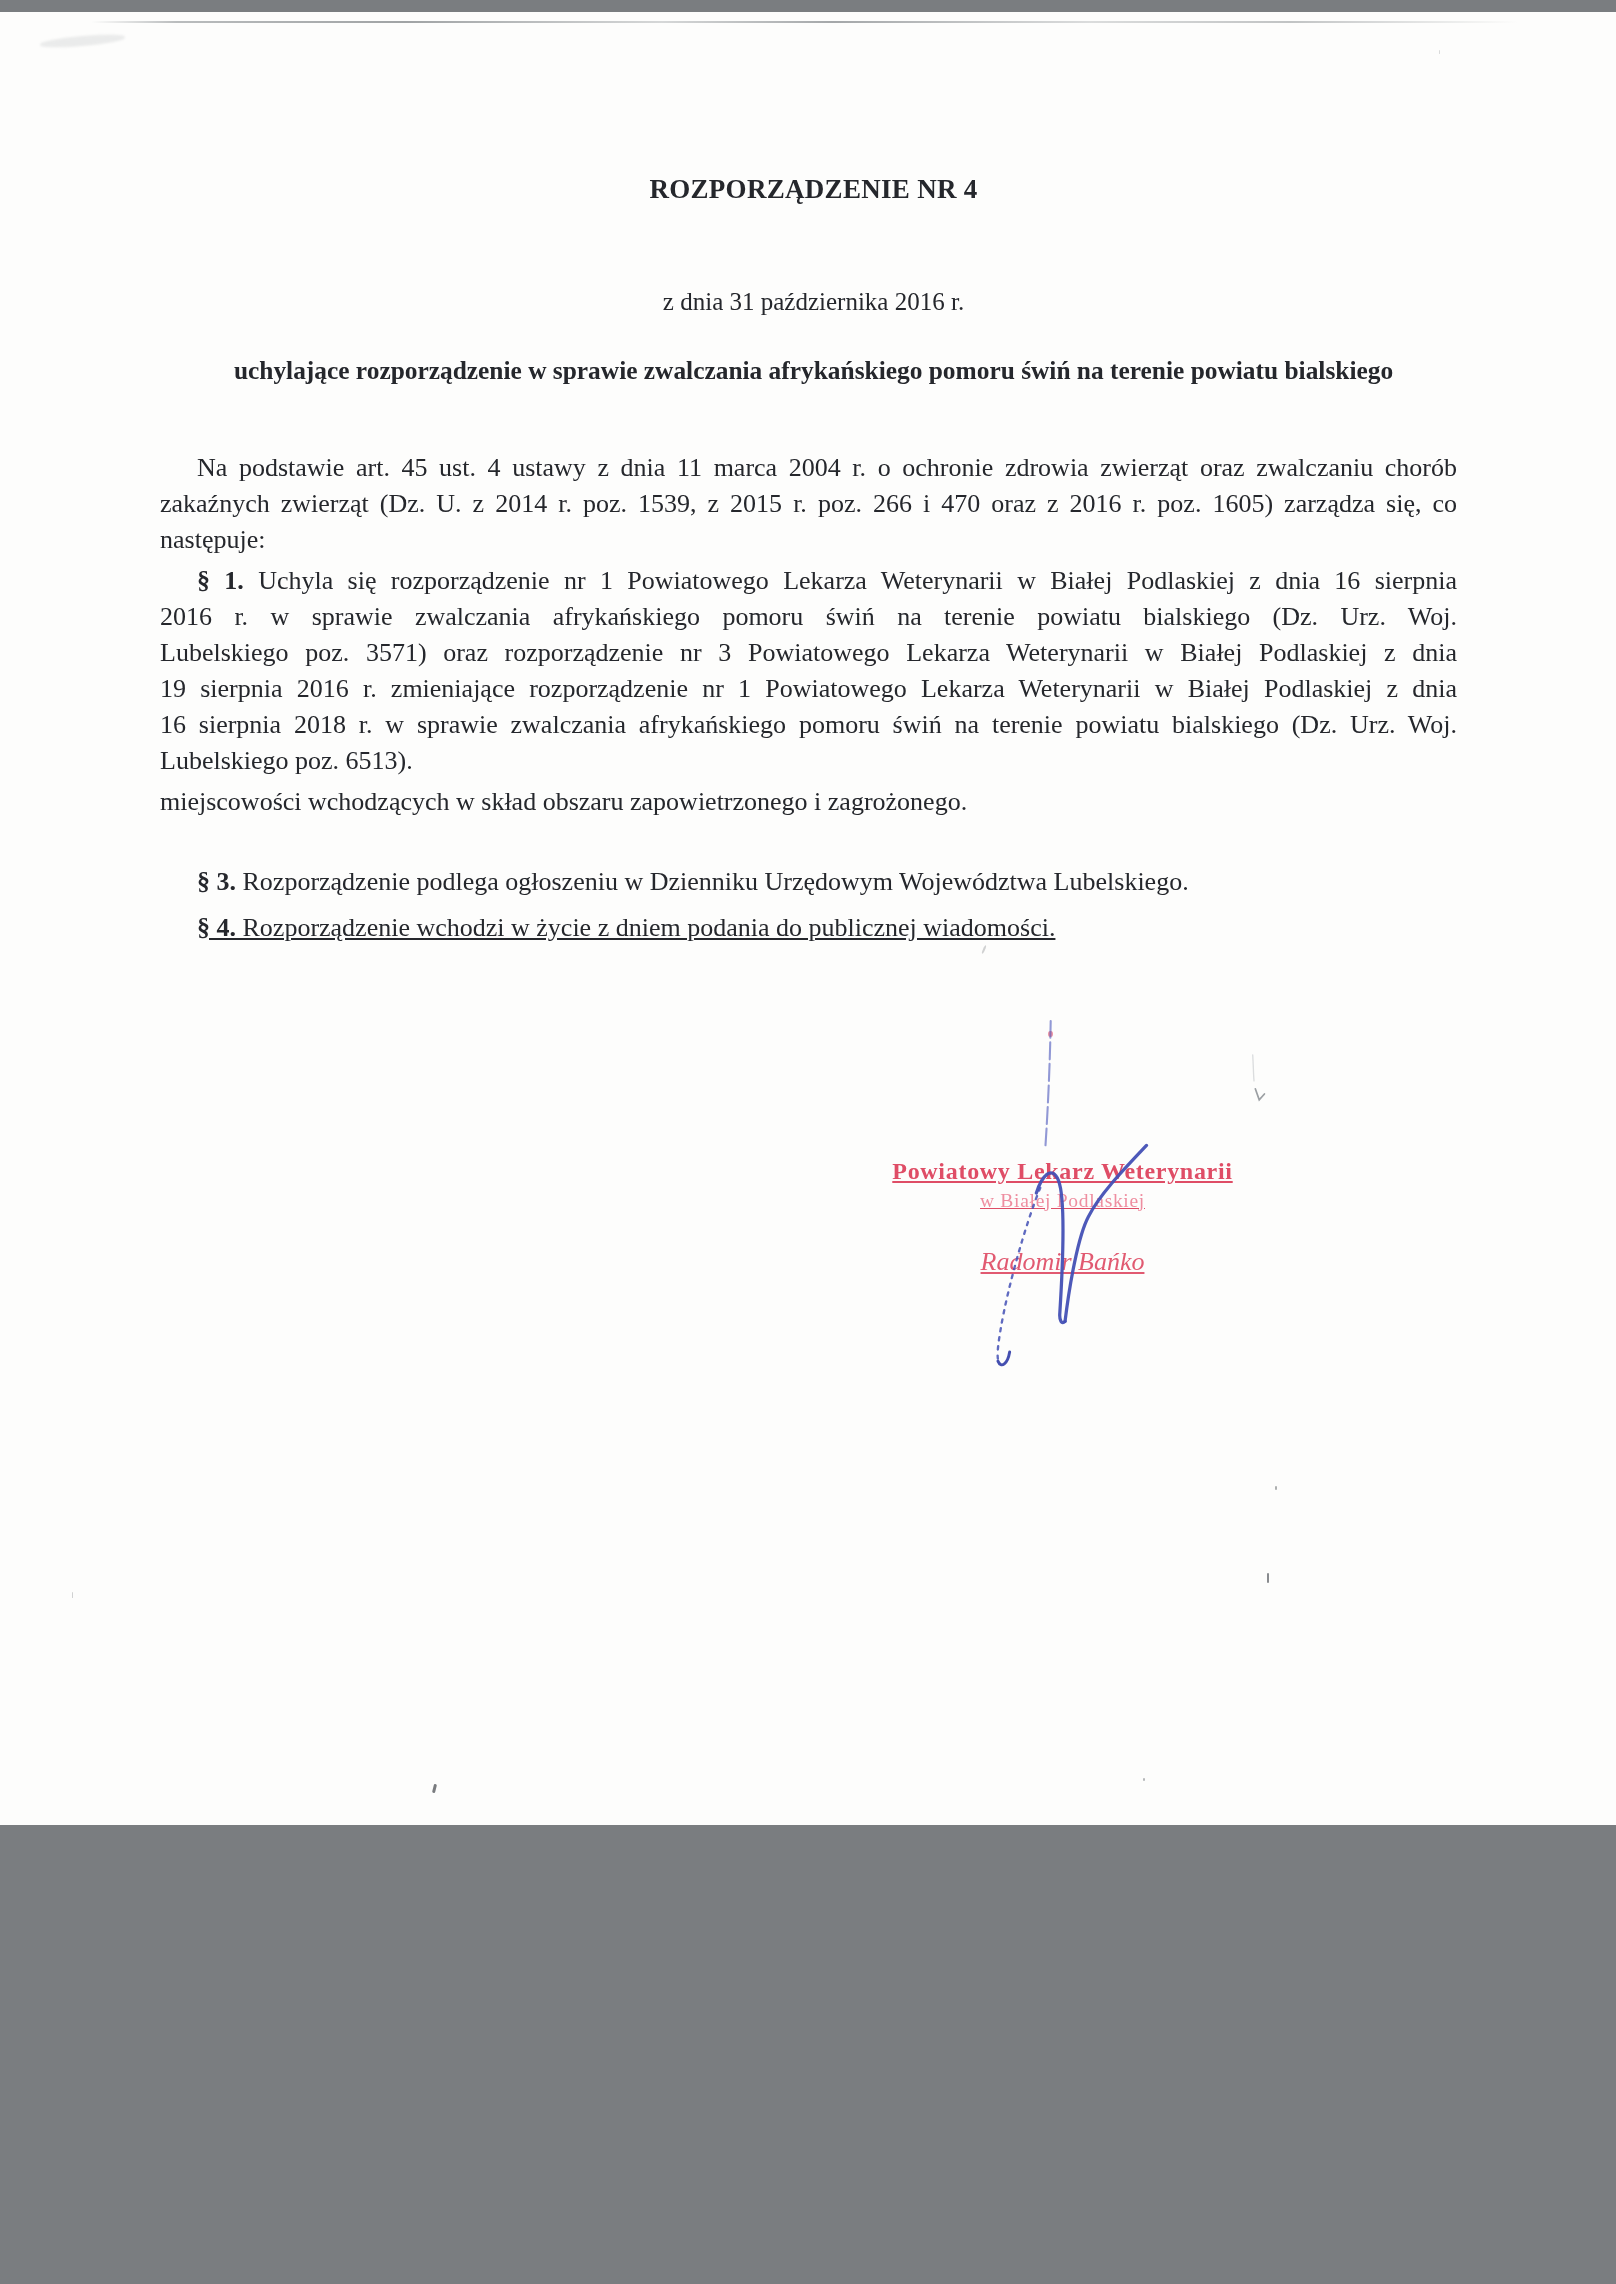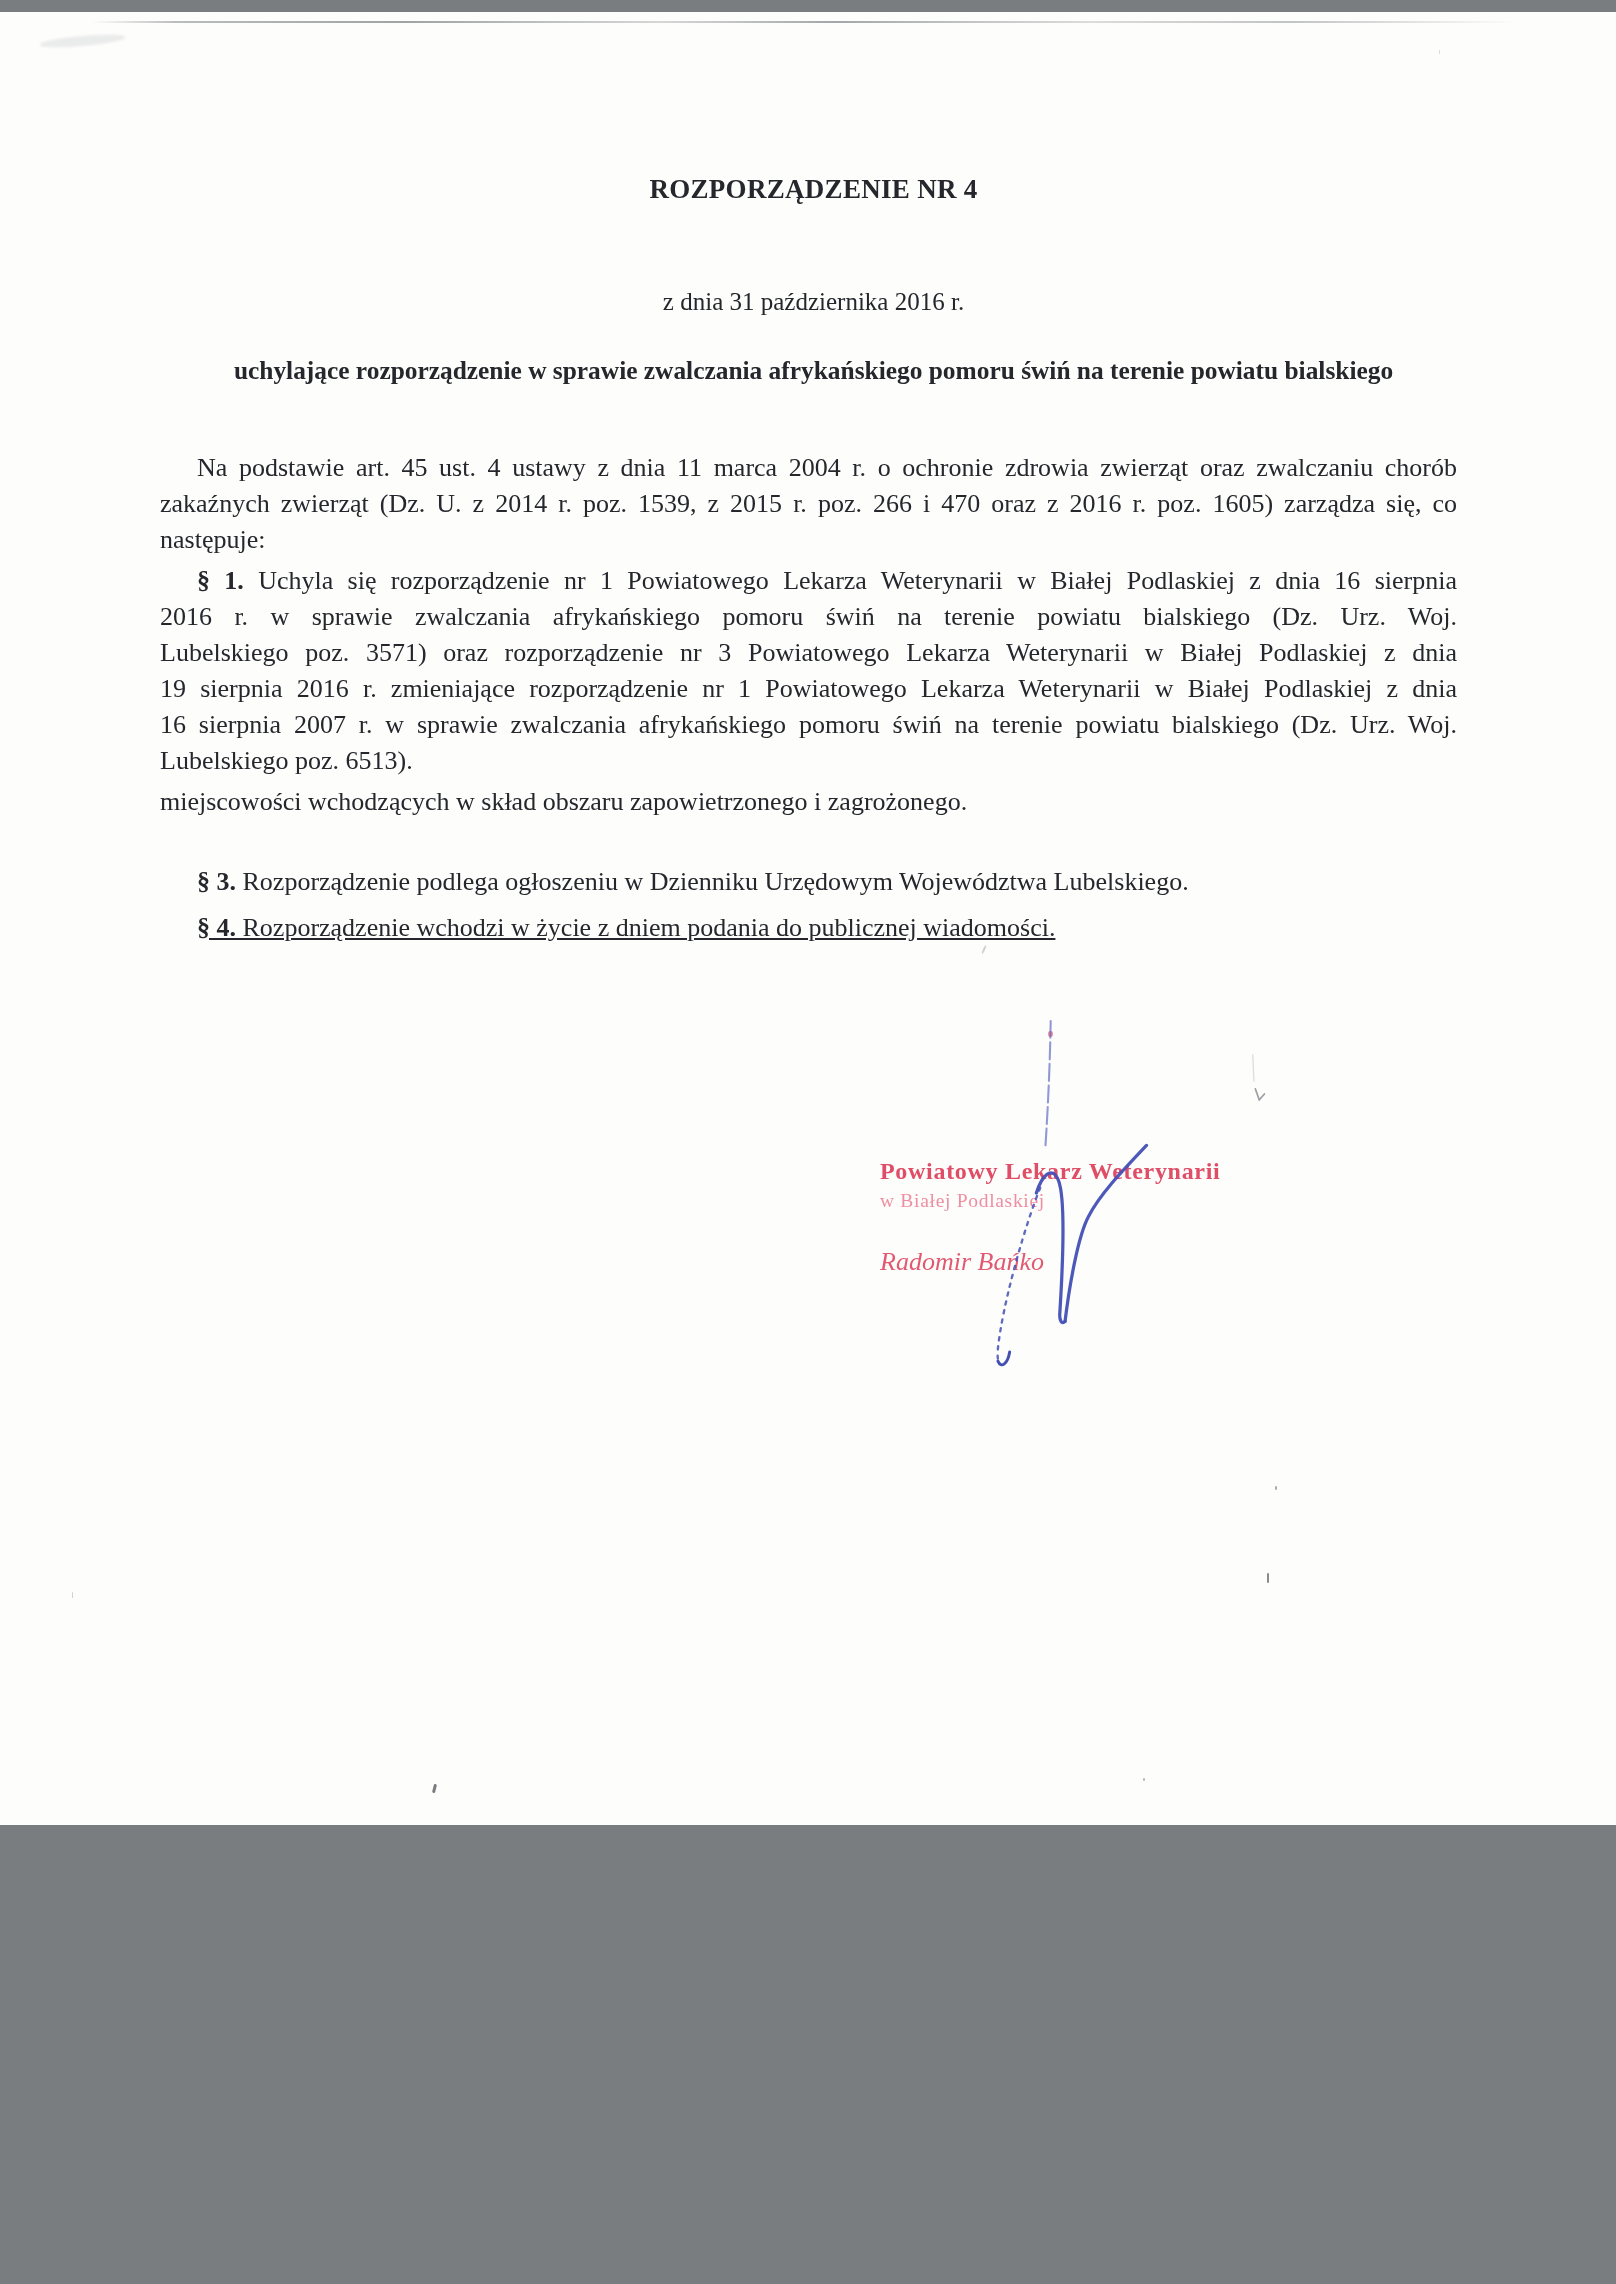--- a/index.html
+++ b/index.html
@@ -50,21 +50,21 @@
   .line{
     font-size:26px;line-height:36px;
     text-align:justify;text-align-last:justify;
   }
   .line.last{text-align-last:left;}
   .line.indent{text-indent:37px;}
   .line b{font-weight:bold;}
   
   .stamp{
     position:absolute;left:880px;top:1146px;width:365px;
-    color:var(--stamp-color,#df4d66);
+    text-align:center;color:var(--stamp-color,#df4d66);text-decoration:underline;
   }
   .stamp-l1{font-size:24px;font-weight:bold;letter-spacing:0.7px;white-space:nowrap;}
   .stamp-l2{font-size:19.5px;margin-top:4.6px;color:var(--stamp-color-light,#ee8ea0);letter-spacing:0.7px;white-space:nowrap;}
   .stamp-name{font-size:26px;font-style:italic;margin-top:35px;color:var(--stamp-color,#df4d66);opacity:.92;white-space:nowrap;}
   .sig-svg{position:absolute;left:906px;top:994px;width:365px;height:404px;}
   .ink-dot{position:absolute;left:1048px;top:1019px;width:4.6px;height:5.9px;border-radius:50%;
     background:var(--stamp-color,#df4d66);opacity:.6;}
 </style>
 </head>
 <body>
@@ -82,21 +82,21 @@
     <div class="para p-intro">
         <div class="line indent">Na podstawie art. 45 ust. 4 ustawy z dnia 11 marca 2004 r. o ochronie zdrowia zwierząt oraz zwalczaniu chorób</div>
         <div class="line">zakaźnych zwierząt (Dz. U. z 2014 r. poz. 1539, z 2015 r. poz. 266 i 470 oraz z 2016 r. poz. 1605) zarządza się, co</div>
         <div class="line last">następuje:</div>
       </div>
     <div class="para p-1">
         <div class="line indent"><b>§ 1.</b> Uchyla się rozporządzenie nr 1 Powiatowego Lekarza Weterynarii w Białej Podlaskiej z dnia 16 sierpnia</div>
         <div class="line">2016 r. w sprawie zwalczania afrykańskiego pomoru świń na terenie powiatu bialskiego (Dz. Urz. Woj.</div>
         <div class="line">Lubelskiego poz. 3571) oraz rozporządzenie nr 3 Powiatowego Lekarza Weterynarii w Białej Podlaskiej z dnia</div>
         <div class="line">19 sierpnia 2016 r. zmieniające rozporządzenie nr 1 Powiatowego Lekarza Weterynarii w Białej Podlaskiej z dnia</div>
-        <div class="line">16 sierpnia 2007 r. w sprawie zwalczania afrykańskiego pomoru świń na terenie powiatu bialskiego (Dz. Urz. Woj.</div>
+        <div class="line">16 sierpnia 2018 r. w sprawie zwalczania afrykańskiego pomoru świń na terenie powiatu bialskiego (Dz. Urz. Woj.</div>
         <div class="line last">Lubelskiego poz. 6513).</div>
       </div>
     <div class="para p-2">
         <div class="line last">miejscowości wchodzących w skład obszaru zapowietrzonego i zagrożonego.</div>
       </div>
     <div class="para p-3">
         <div class="line last indent"><b>§ 3.</b> Rozporządzenie podlega ogłoszeniu w Dzienniku Urzędowym Województwa Lubelskiego.</div>
       </div>
     <div class="para p-4">
         <div class="line last indent"><b>§ 4.</b> Rozporządzenie wchodzi w życie z dniem podania do publicznej wiadomości.</div>

